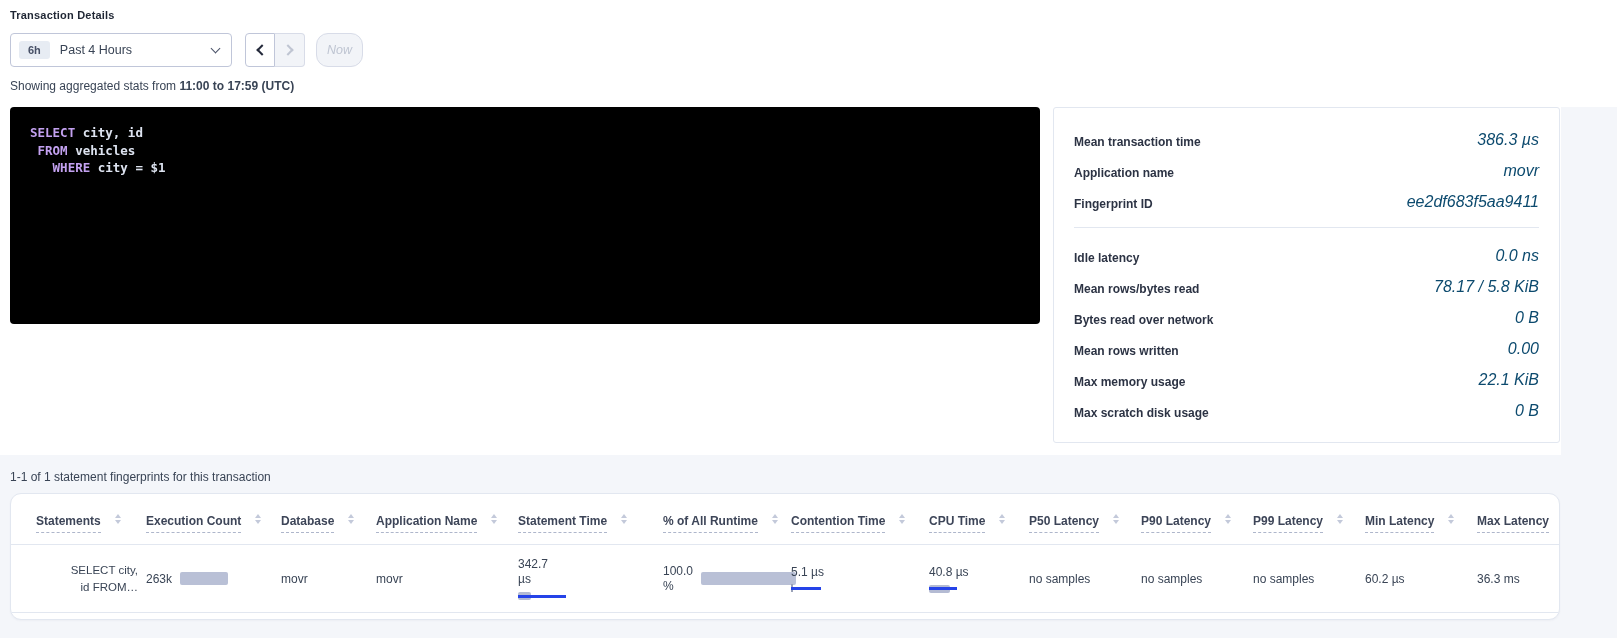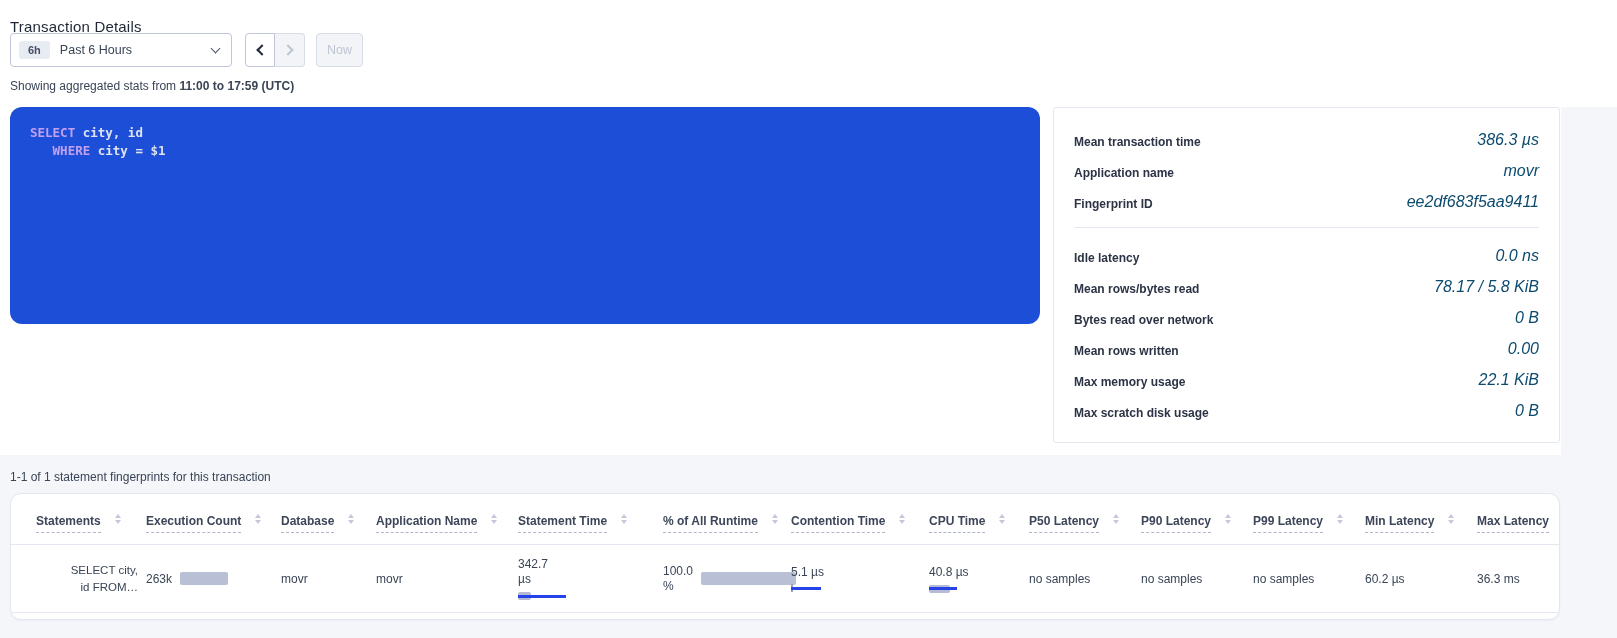--- a/index.html
+++ b/index.html
@@ -3,44 +3,44 @@
 <meta charset="utf-8">
 <style>
   * { margin:0; padding:0; box-sizing:border-box; }
   html,body { background:#ffffff; }
   body { font-family:"Liberation Sans", sans-serif; color:#394455; }
   .page { position:relative; width:1617px; height:638px; background:#ffffff; overflow:hidden; }
 
   .gray-band { position:absolute; left:0; top:455px; width:1617px; height:183px; background:#f4f6fa; }
   .right-strip { position:absolute; left:1561px; top:107px; width:56px; height:348px; background:#f4f6fa; }
 
-  .page-title { position:absolute; left:10px; top:18px; font-size:15px; font-weight:400; color:#1f2634; letter-spacing:.2px; }
+  .page-title { position:absolute; left:10px; top:9px; font-size:11px; font-weight:700; color:#1f2634; letter-spacing:.2px; }
 
   .controls { position:absolute; left:10px; top:33px; display:flex; align-items:flex-start; }
   .dropdown { width:222px; height:34px; background:#fff; border:1px solid #c0c6d9; border-radius:4px;
               display:flex; align-items:center; padding:0 12px 0 8px; cursor:pointer; font-family:inherit; }
   .badge { background:#e7ecf3; color:#475066; font-size:11px; font-weight:700; padding:3px 9px; border-radius:3px; }
   .dd-label { font-size:12.5px; color:#394455; margin-left:10px; }
   .chev-down { width:7px; height:7px; border-right:1.5px solid #4a5268; border-bottom:1.5px solid #4a5268;
                transform:rotate(45deg); margin-left:auto; margin-top:-3px; }
 
   .nav-group { display:flex; margin-left:13px; }
   .nav-btn { width:30px; height:34px; background:#fff; border:1px solid #c0c6d9; display:flex; align-items:center; justify-content:center; cursor:pointer; }
   .nav-btn.prev { border-radius:4px 0 0 4px; }
   .nav-btn.next { border-radius:0 4px 4px 0; border-left:none; background:#f2f4f8; border-color:#d8dce8; }
   .chev-left  { width:8px; height:8px; border-left:2px solid #23293a; border-bottom:2px solid #23293a; transform:rotate(45deg); margin-left:3px; }
   .chev-right { width:8px; height:8px; border-left:2px solid #bfc5d2; border-bottom:2px solid #bfc5d2; transform:rotate(225deg); margin-right:3px; }
 
-  .now-btn { margin-left:11px; width:47px; height:34px; background:#f2f4f8; border:1px solid #d8dce8; border-radius:4px;
-             font-size:12.5px; color:#bfc5d2; font-family:inherit; cursor:default; }
+  .now-btn { margin-left:11px; width:47px; height:34px; background:#f2f4f8; border:1px solid #d8dce8; border-radius:12px;
+             font-size:12.5px; color:#bfc5d2; font-family:inherit; cursor:default;font-style:italic; }
 
   .stats-note { position:absolute; left:10px; top:79px; font-size:12px; color:#394455; }
   .stats-note b { font-weight:700; }
 
-  .sql-box { position:absolute; left:10px; top:107px; width:1030px; height:217px; background:#1d4ed8; border-radius:12px;
+  .sql-box { position:absolute; left:10px; top:107px; width:1030px; height:217px; background:#000000; border-radius:4px;
              padding:17px 20px; }
   .sql-code { font-family:"DejaVu Sans Mono","Liberation Mono",monospace; font-size:12.5px; font-weight:700;
               line-height:17.5px; color:#dde3f0; white-space:pre; display:block; }
   .sql-code .kw { color:#c3a1f0; }
 
   .summary-card { position:absolute; left:1053px; top:107px; width:507px; background:#fff; border:1px solid #e2e7f0;
                   border-radius:3px; padding:16px 20px 16px 20px; }
   .sum-row { display:flex; justify-content:space-between; align-items:flex-end; padding:6.5px 0; }
   .sum-label { font-size:12px; font-weight:700; color:#2c3344; }
   .sum-value { font-size:16px; color:#0c4a6e;font-style:italic; }
@@ -78,38 +78,38 @@
 
 <div class="page">
   <div class="gray-band"></div>
   <div class="right-strip"></div>
 
   <h1 class="page-title">Transaction Details</h1>
 
   <div class="controls">
     <button class="dropdown">
       <span class="badge">6h</span>
-      <span class="dd-label">Past 6 Hours</span>
+      <span class="dd-label">Past 4 Hours</span>
       <span class="chev-down"></span>
     </button>
     <div class="nav-group">
       <button class="nav-btn prev">
         <span class="chev-left"></span>
       </button>
       <button class="nav-btn next">
         <span class="chev-right"></span>
       </button>
     </div>
     <button class="now-btn">Now</button>
   </div>
 
   <p class="stats-note"><span>Showing aggregated stats from </span><b>11:00 to 17:59 (UTC)</b></p>
 
   <div class="sql-box">
-    <code class="sql-code"><div><span class="kw">SELECT</span><span> </span><span>city,</span><span> </span><span>id</span></div><div><span></span><span>   </span><span class="kw">WHERE</span><span> </span><span>city</span><span> </span><span>=</span><span> </span><span>$1</span></div></code>
+    <code class="sql-code"><div><span class="kw">SELECT</span><span> </span><span>city,</span><span> </span><span>id</span></div><div><span></span><span> </span><span class="kw">FROM</span><span> </span><span>vehicles</span></div><div><span></span><span>   </span><span class="kw">WHERE</span><span> </span><span>city</span><span> </span><span>=</span><span> </span><span>$1</span></div></code>
   </div>
 
   <aside class="summary-card">
     <div class="sum-row">
       <span class="sum-label">Mean transaction time</span>
       <span class="sum-value">386.3 µs</span>
     </div>
     <div class="sum-row">
       <span class="sum-label">Application name</span>
       <span class="sum-value">movr</span>

